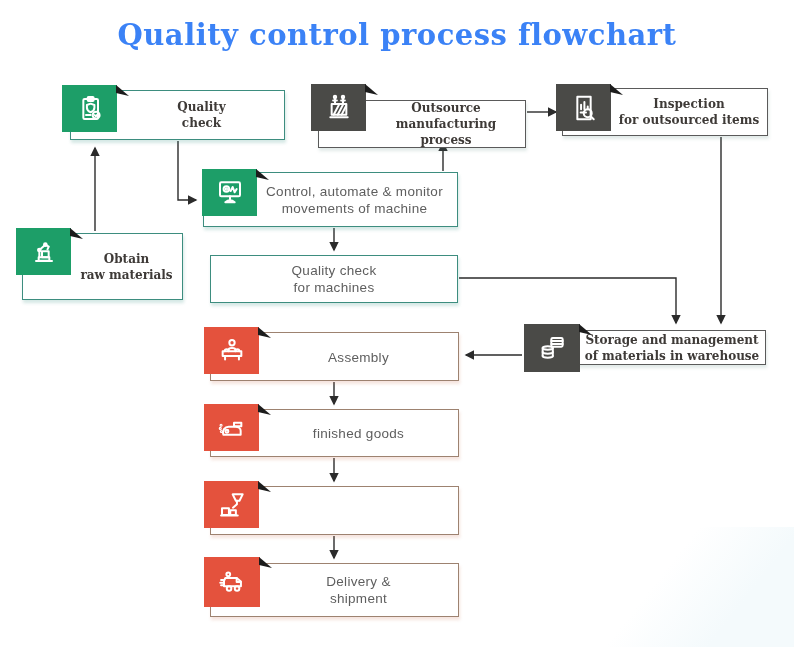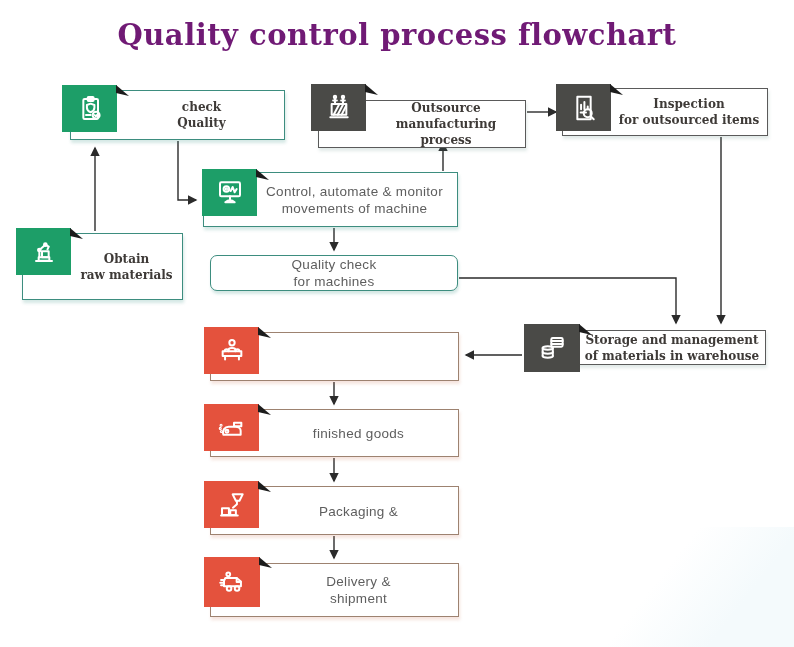--- a/index.html
+++ b/index.html
@@ -1,19 +1,19 @@
 <!DOCTYPE html>
 <html><head>
 <meta charset="utf-8">
 <style>
   html,body { margin:0; padding:0; background:#fff; }
   #canvas { position:relative; width:794px; height:647px; background:#ffffff; overflow:hidden;
             font-family:"Liberation Sans",sans-serif; }
   .title { position:absolute; left:0; top:18px; width:100%; text-align:center;
-           font-family:"DejaVu Serif",serif; font-weight:bold; font-size:29px; color:#701a75;
+           font-family:"DejaVu Serif",serif; font-weight:bold; font-size:29px; color:#3b82f6;
            letter-spacing:0.5px; }
   svg.connectors { position:absolute; left:0; top:0; z-index:1; }
   .node { position:absolute; background:#ffffff; z-index:2; box-sizing:border-box; }
   .b-teal  { border:1px solid #3d8d7f; box-shadow:1px 3px 3px rgba(64,150,135,.22); }
   .b-dark  { border:1px solid #5a5a5a; box-shadow:1px 3px 3px rgba(90,140,130,.18); }
   .b-brown { border:1px solid #9d8270; box-shadow:1px 3px 3px rgba(205,120,90,.20); }
   .icon-sq { position:absolute; z-index:3; display:flex; align-items:center; justify-content:center; }
   .ic-green { background:#1d9e68; }
   .ic-dark  { background:#4a4a47; }
   .ic-red   { background:#e4523d; }
@@ -53,22 +53,22 @@
       <path d="M459,278 H676 V323" marker-end="url(#ah)"></path>
       <path d="M522,355 H466" marker-end="url(#ah)"></path>
       <path d="M334,382 V404" marker-end="url(#ah)"></path>
       <path d="M334,458 V481" marker-end="url(#ah)"></path>
       <path d="M334,536 V558" marker-end="url(#ah)"></path>
     </g>
   </svg>
 
   <div class="node b-teal" style="left:70px; top:90px; width:215px; height:50px;">
     <div class="lbl lbl-serif with-icon">
+      <div>Quality</div>
       <div>check</div>
-      <div>Quality</div>
     </div>
   </div>
   <div class="icon-sq ic-green" style="left:62px; top:85px; width:55px; height:47px;">
     <div class="fold" style="left:54px; top:0;"></div>
     <svg width="34" height="32" viewBox="0 0 24 24">
       <rect x="7" y="4.5" width="11" height="15" rx="1"></rect>
       <rect x="10.3" y="3" width="4.4" height="3" rx="0.6"></rect>
       <path d="M12.5 8 l2.8 1 v2 c0 1.8 -1.2 2.8 -2.8 3.4 c-1.6 -0.6 -2.8 -1.6 -2.8 -3.4 v-2 z"></path>
       <path d="M9 16.5 h3.5"></path>
       <circle cx="16.6" cy="16.6" r="2.6"></circle>
@@ -142,29 +142,30 @@
       <path d="M6 18.8 h12"></path>
       <rect x="8" y="16" width="8" height="2.6"></rect>
       <rect x="10.5" y="11.5" width="5" height="4.5"></rect>
       <path d="M8.5 16 V10.5 L13 6.5"></path>
       <circle cx="8.5" cy="10.5" r="1"></circle>
       <circle cx="13" cy="6.5" r="1"></circle>
       <path d="M13 6.5 l2.6 1.4 l-1 2.1"></path>
     </svg>
   </div>
 
-  <div class="node b-teal" style="left:210px; top:255px; width:248px; height:36px;border-radius:7px;">
+  <div class="node b-teal" style="left:210px; top:255px; width:248px; height:48px;">
     <div class="lbl lbl-sans full-w">
       <div>Quality check</div>
       <div>for machines</div>
     </div>
   </div>
 
   <div class="node b-brown" style="left:210px; top:332px; width:249px; height:49px;">
     <div class="lbl lbl-sans with-icon">
+      <div>Assembly</div>
     </div>
   </div>
   <div class="icon-sq ic-red" style="left:204px; top:327px; width:55px; height:47px;">
     <div class="fold" style="left:54px; top:0;"></div>
     <svg width="34" height="32" viewBox="0 0 24 24">
       <circle cx="12" cy="5.8" r="2"></circle>
       <path d="M9.3 11.5 c0 -2.4 5.4 -2.4 5.4 0"></path>
       <rect x="5" y="12.2" width="14" height="3.6"></rect>
       <path d="M6.5 12.2 a1.5 1.5 0 0 1 3 0"></path>
       <path d="M14.5 12.2 a1.5 1.5 0 0 1 3 0"></path>
@@ -202,21 +203,20 @@
       <rect x="13.5" y="8" width="5.5" height="2.6"></rect>
       <circle cx="8.2" cy="14.5" r="1.1"></circle>
       <circle cx="3.8" cy="10" r="0.4"></circle>
       <circle cx="3.2" cy="12.3" r="0.4"></circle>
       <circle cx="4" cy="14.6" r="0.4"></circle>
     </svg>
   </div>
 
   <div class="node b-brown" style="left:210px; top:486px; width:249px; height:49px;">
     <div class="lbl lbl-sans with-icon">
-      <div>Packaging &amp;</div>
     </div>
   </div>
   <div class="icon-sq ic-red" style="left:204px; top:481px; width:55px; height:47px;">
     <div class="fold" style="left:54px; top:0;"></div>
     <svg width="34" height="32" viewBox="0 0 24 24">
       <path d="M12.5 4 h7.5 l-2.4 4.8 h-2.7 z"></path>
       <path d="M15.7 8.8 v2.6 l-3 2.6"></path>
       <rect x="4.5" y="14.5" width="5.2" height="5"></rect>
       <rect x="10.7" y="16" width="4.2" height="3.5"></rect>
       <path d="M3.8 19.8 h12.5"></path>

